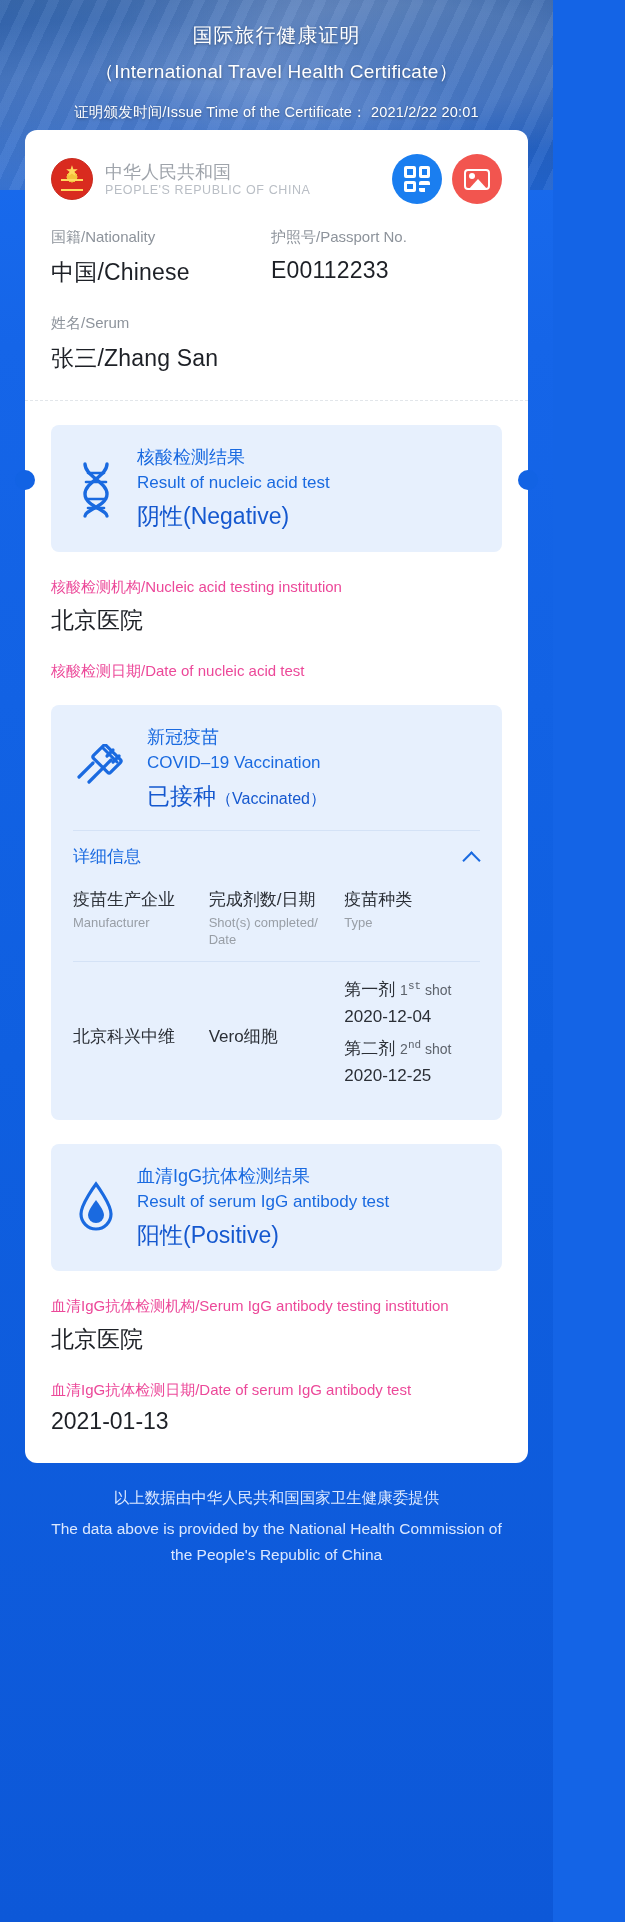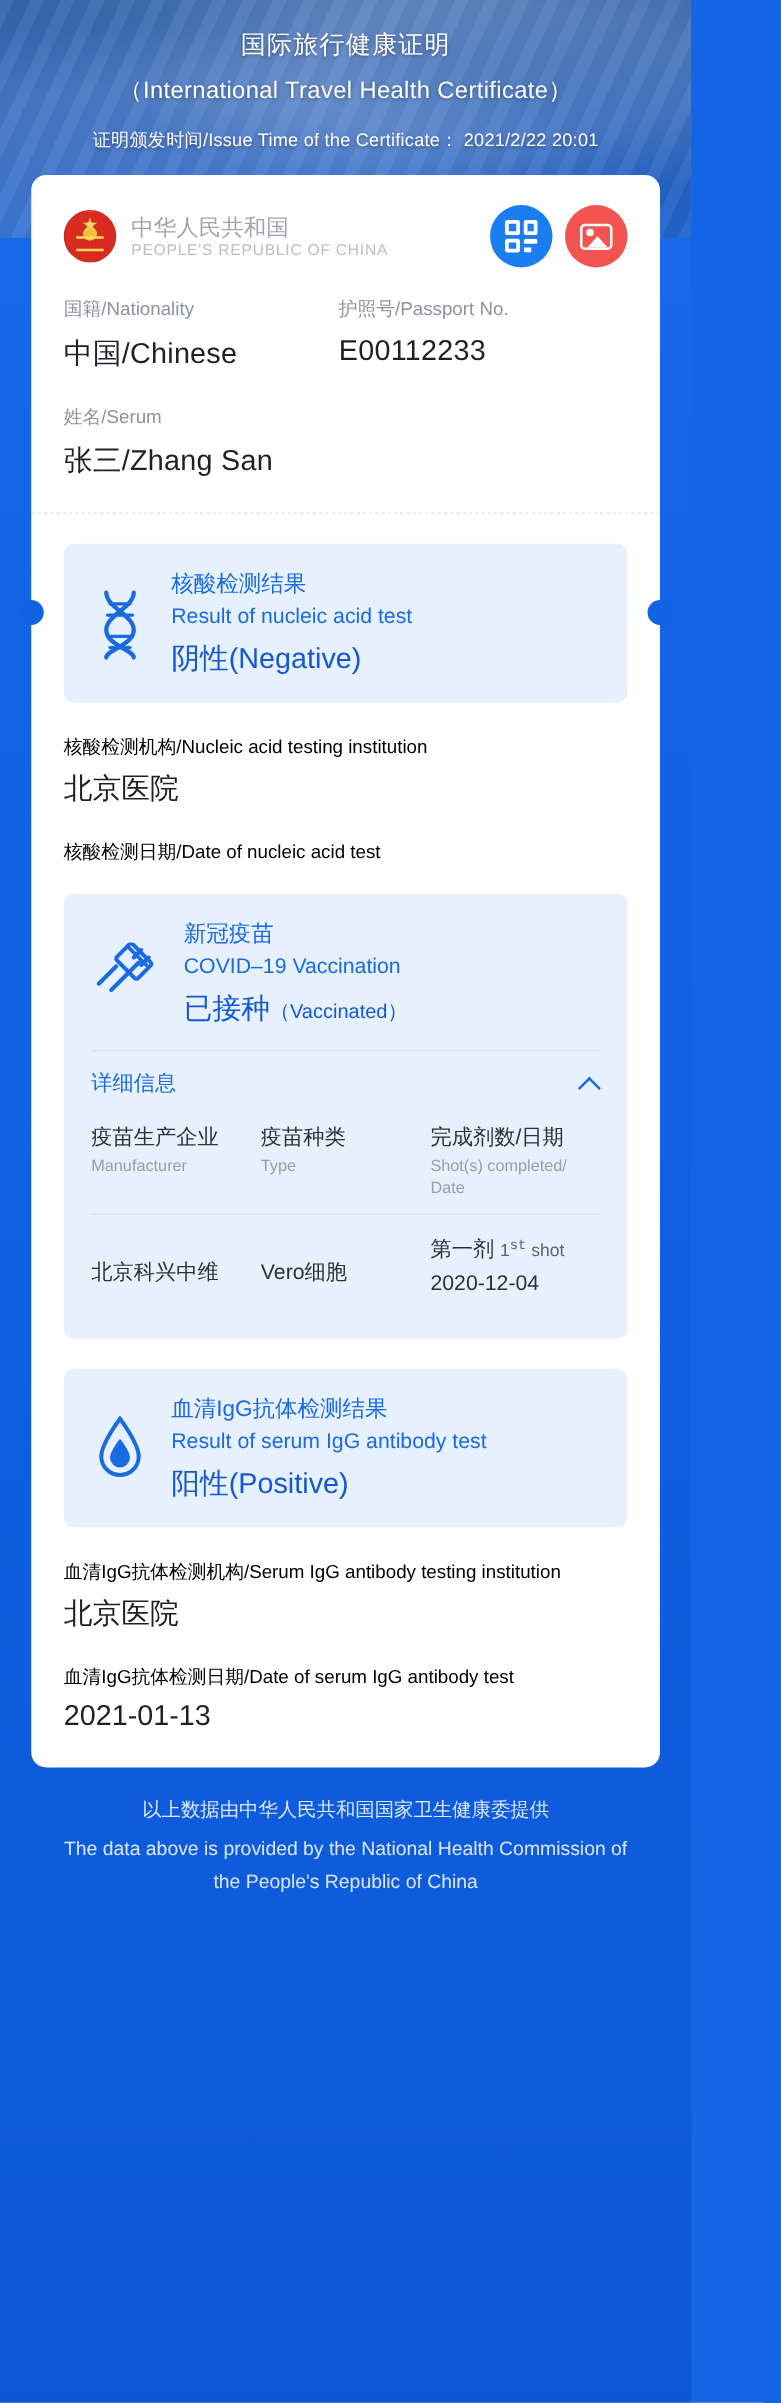--- a/index.html
+++ b/index.html
@@ -56,21 +56,21 @@
   }
   .header .t3 {
     font-size: 14.5px;
     letter-spacing: 0.2px;
     text-shadow: 0 1px 3px rgba(0,0,0,0.35);
   }
 
   .card {
     position: relative;
     z-index: 3;
-    margin: 18px 25px 0;
+    margin: 8px 25px 0;
     background: #ffffff;
     border-radius: 12px;
     padding: 24px 26px 28px;
   }
   
   .notch-left, .notch-right {
     position: absolute;
     width: 20px; height: 20px;
     background: #1263e4;
     border-radius: 50%;
@@ -157,21 +157,21 @@
   }
   .panel-row { display: flex; align-items: center; gap: 18px; }
   .panel-texts .p-cn { font-size: 18px; color: #1a6ae0; margin-bottom: 4px; }
   .panel-texts .p-en { font-size: 17px; color: #1a6ae0; margin-bottom: 8px; }
   .panel-texts .p-res { font-size: 23px; color: #1558cf; }
   .panel-texts .p-res small { font-size: 16px; }
 
   .icon-dna, .icon-syringe, .icon-drop { flex: none; }
 
   .section-label {
-    font-size: 15px; color: #000000; margin: 26px 0 8px;
+    font-size: 15px; color: #ec4899; margin: 26px 0 8px;
   }
   .section-value { font-size: 23px; color: #1d2026; }
 
   .divider-line { height: 1px; background: #d4e2f6; margin: 18px 0 6px; }
   .detail-toggle {
     display: flex; align-items: center; justify-content: space-between; gap: 8px;
     color: #1a6ae0; font-size: 17px; padding: 8px 0 4px; cursor: pointer;
   }
   .chev { display: inline-block; width: 16px; height: 16px; position: relative; }
   .chev::before {
@@ -313,41 +313,48 @@
         <span class="chev"></span>
       </div>
 
       <div class="vac-table">
         <div class="vac-head">
           <div>
             <div class="h-cn">疫苗生产企业</div>
             <div class="h-en">Manufacturer</div>
           </div>
           <div>
-            <div class="h-cn">疫苗种类</div>
-            <div class="h-en">Type</div>
-          </div>
-          <div>
             <div class="h-cn">完成剂数/日期</div>
             <div class="h-en" style="white-space:pre-line">Shot(s) completed/
 Date</div>
+          </div>
+          <div>
+            <div class="h-cn">疫苗种类</div>
+            <div class="h-en">Type</div>
           </div>
         </div>
         <div class="vac-sep"></div>
         <div class="vac-body">
           <div class="cell">北京科兴中维</div>
           <div class="cell">Vero细胞</div>
           <div>
             <div class="dose">
               <div class="d-title">
                 <span>第一剂</span>
                 <span class="small"><span>1</span><sup>st</sup> <span>shot</span></span>
               </div>
               <div class="d-date">2020-12-04</div>
             </div>
+            <div class="dose">
+              <div class="d-title">
+                <span>第二剂</span>
+                <span class="small"><span>2</span><sup>nd</sup> <span>shot</span></span>
+              </div>
+              <div class="d-date">2020-12-25</div>
+            </div>
           </div>
         </div>
       </div>
     </div>
 
     <div class="blue-panel">
       <div class="panel-row">
         <svg class="icon-drop" width="46" height="54" viewBox="0 0 46 54">
           <path d="M23 4 C23 4, 8 24, 8 34 A15 15 0 0 0 38 34 C38 24, 23 4, 23 4 Z" fill="none" stroke="#1a6ae0" stroke-width="3.2"></path>
           <path d="M23 20 C23 20, 15 30, 15 35 A8 8 0 0 0 31 35 C31 30, 23 20, 23 20 Z" fill="#1a6ae0"></path>

